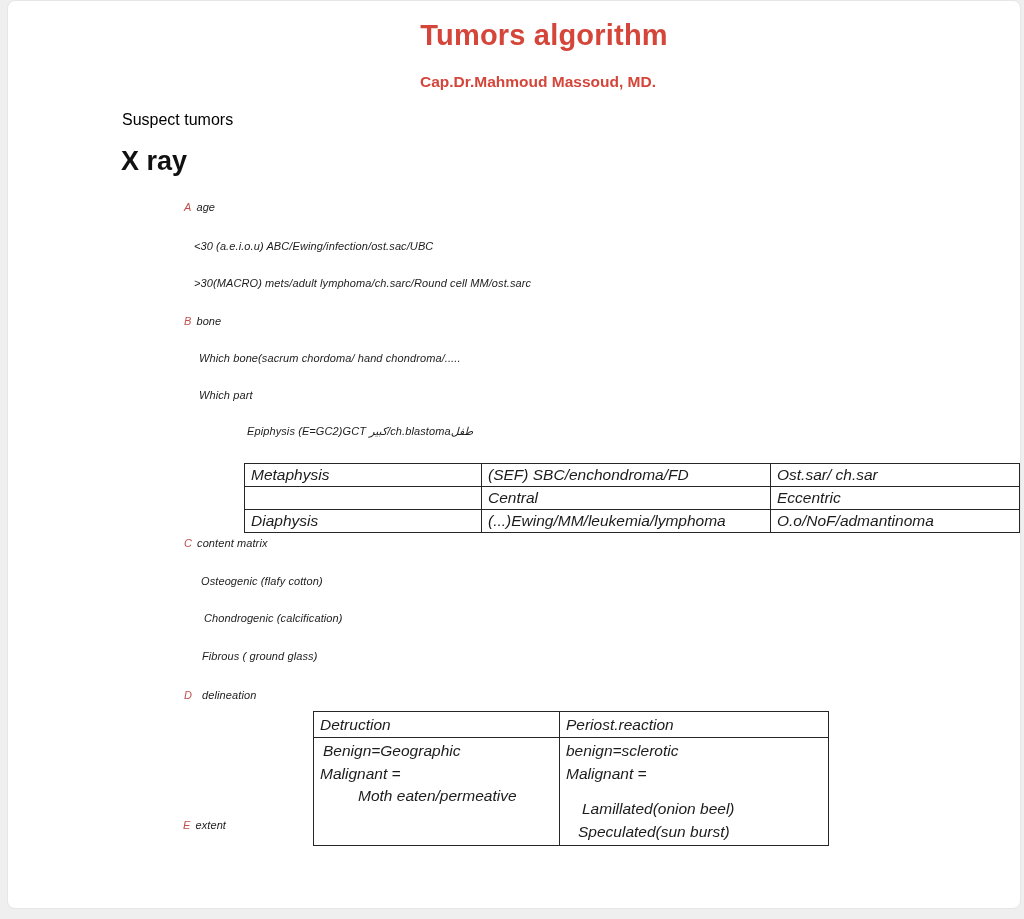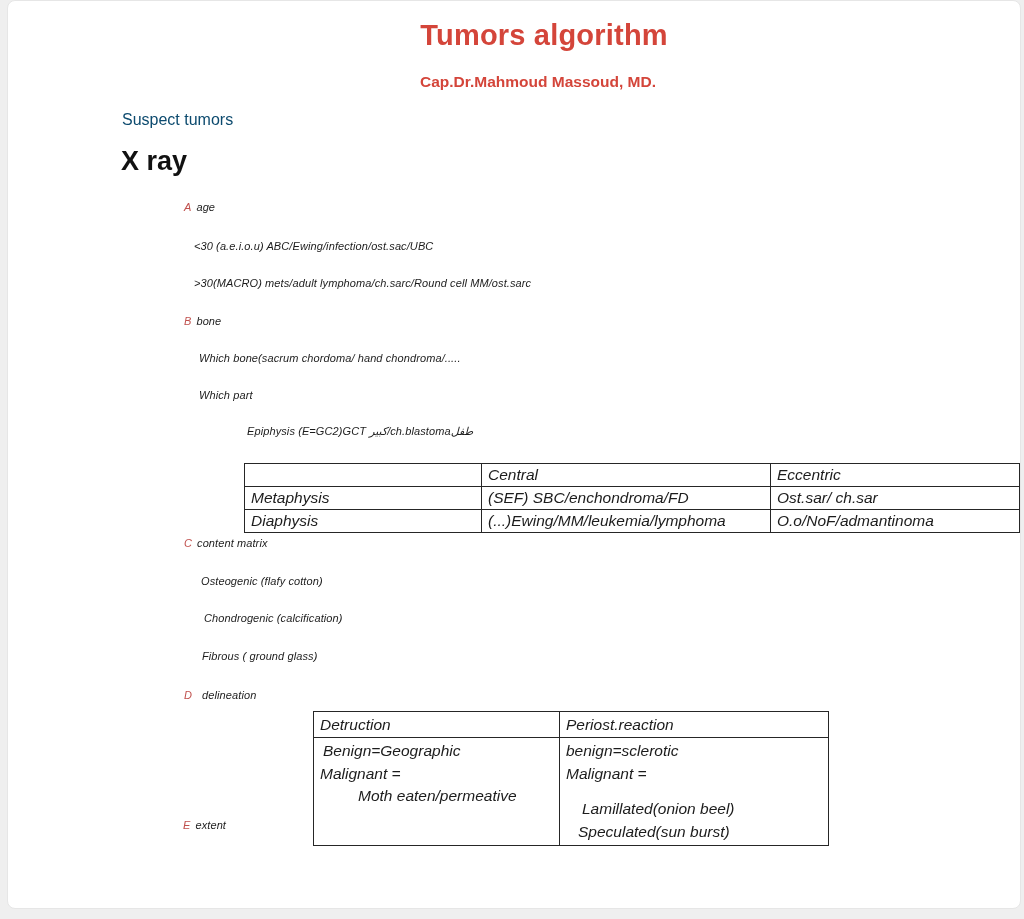--- a/index.html
+++ b/index.html
@@ -15,21 +15,21 @@
   }
   .abs{position:absolute;}
   .doc-title{
     left:30px;top:18px;width:100%;text-align:center;
     font-size:29px;font-weight:bold;color:#d4453a;letter-spacing:0.2px;
   }
   .doc-subtitle{
     left:24px;top:72px;width:100%;text-align:center;
     font-size:15.5px;font-weight:600;color:#d4453a;
   }
-  .plain{font-size:16px;color:#0c4a6e;}
+  .plain{font-size:16px;color:#000000;}
   .h-xray{font-size:27px;font-weight:bold;color:#111;}
   .it{font-style:italic;font-size:11px;color:#1c1c1c;white-space:pre;letter-spacing:0.1px;}
   .letter{color:#c0504d;margin-right:5px;font-style:italic;}
   .d-gap .letter{margin-right:10px;}
   table{border-collapse:collapse;table-layout:fixed;}
   td{
     border:1px solid #262626;font-style:italic;font-size:15.5px;color:#1c1c1c;
     padding:0 6px;white-space:nowrap;overflow:hidden;background:#fff;
   }
   .t1 td{height:22px;}
@@ -62,28 +62,28 @@
   <div class="abs it" style="left:239px;top:424px">Epiphysis (E=GC2)GCT كبير/ch.blastomaطفل</div>
 
   <table class="abs t1" style="left:236px;top:462px">
     <colgroup>
         <col style="width:237px">
         <col style="width:289px">
         <col style="width:249px">
       </colgroup>
     <tbody>
         <tr>
+      <td>Metaphysis</td>
+      <td>(SEF) SBC/enchondroma/FD</td>
+      <td>Ost.sar/ ch.sar</td>
+    </tr>
+    <tr>
       <td></td>
       <td>Central</td>
       <td>Eccentric</td>
-    </tr>
-    <tr>
-      <td>Metaphysis</td>
-      <td>(SEF) SBC/enchondroma/FD</td>
-      <td>Ost.sar/ ch.sar</td>
     </tr>
     <tr>
       <td>Diaphysis</td>
       <td>(...)Ewing/MM/leukemia/lymphoma</td>
       <td>O.o/NoF/admantinoma</td>
     </tr>
   </tbody>
     </table>
 
   <div class="abs it" style="left:176px;top:536px"><span class="letter">C</span><span>content matrix</span></div>

